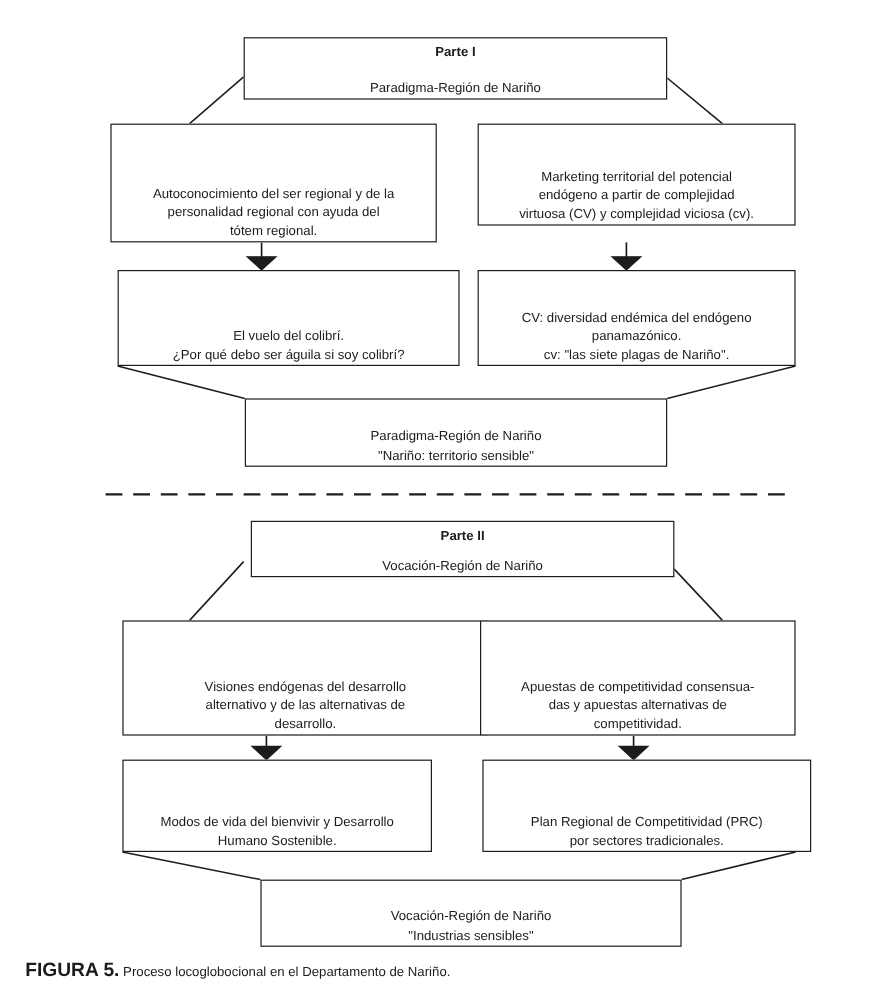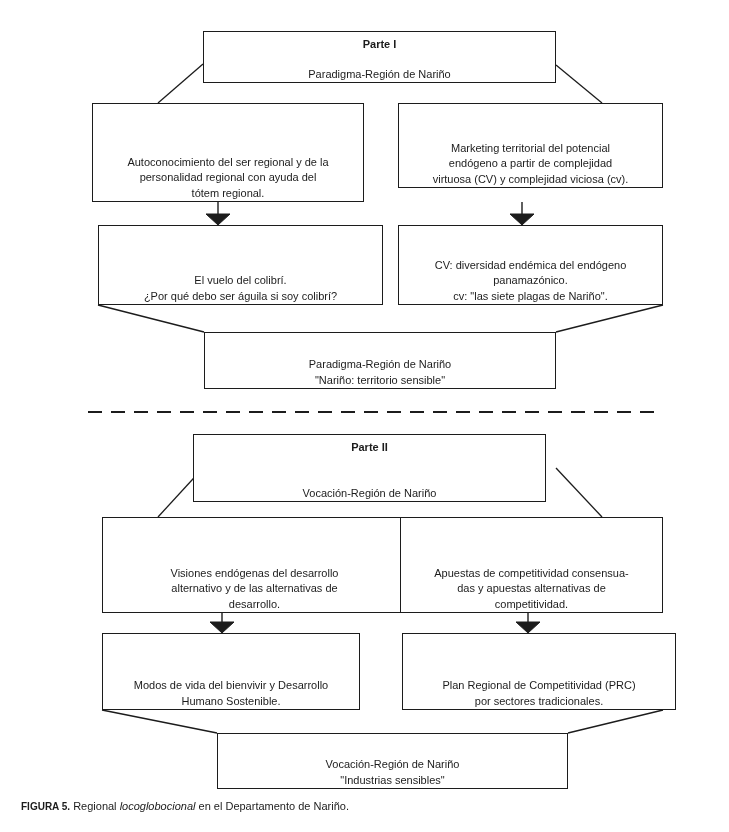--- a/index.html
+++ b/index.html
@@ -50,24 +50,23 @@
   .caption {
     position: absolute;
     left: 21px;
     top: 799px;
     font-size: 11px;
     line-height: 1.3;
     white-space: nowrap;
   }
   .caption-label {
     font-weight: bold;
-    font-size: 10px;
+    font-size: 16px;
   }
   .caption-italic {
-    font-style: italic;
   }
   svg line, svg polygon {
     stroke: #1c1c1c;
   }
 </style>
 </head>
 <body>
 
 <div id="figure-canvas">
 
@@ -124,21 +123,21 @@
     <div class="box-text">CV: diversidad endémica del endógeno
 panamazónico.
 cv: "las siete plagas de Nariño".</div>
   </div>
 
   <div class="box" style="left:204px;top:332px;width:352px;height:57px">
     <div class="box-text">Paradigma-Región de Nariño
 "Nariño: territorio sensible"</div>
   </div>
 
-  <div class="box header-box" style="left:193px;top:434px;width:353px;height:68px">
+  <div class="box header-box" style="left:209px;top:434px;width:353px;height:47px">
     <div class="box-title">Parte II</div>
     <div class="box-sub">Vocación-Región de Nariño</div>
   </div>
 
   <div class="box" style="left:102px;top:517px;width:305px;height:96px">
     <div class="box-text">Visiones endógenas del desarrollo
 alternativo y de las alternativas de
 desarrollo.</div>
   </div>
 
@@ -156,15 +155,15 @@
   <div class="box" style="left:402px;top:633px;width:274px;height:77px">
     <div class="box-text">Plan Regional de Competitividad (PRC)
 por sectores tradicionales.</div>
   </div>
 
   <div class="box" style="left:217px;top:733px;width:351px;height:56px">
     <div class="box-text">Vocación-Región de Nariño
 "Industrias sensibles"</div>
   </div>
 
-  <div class="caption"><span class="caption-label">FIGURA 5.</span><span> Regional </span><span class="caption-italic">locoglobocional</span><span> en el Departamento de Nariño.</span></div>
+  <div class="caption"><span class="caption-label">FIGURA 5.</span><span> Proceso </span><span class="caption-italic">locoglobocional</span><span> en el Departamento de Nariño.</span></div>
 
 </div>
 
 </body></html>

